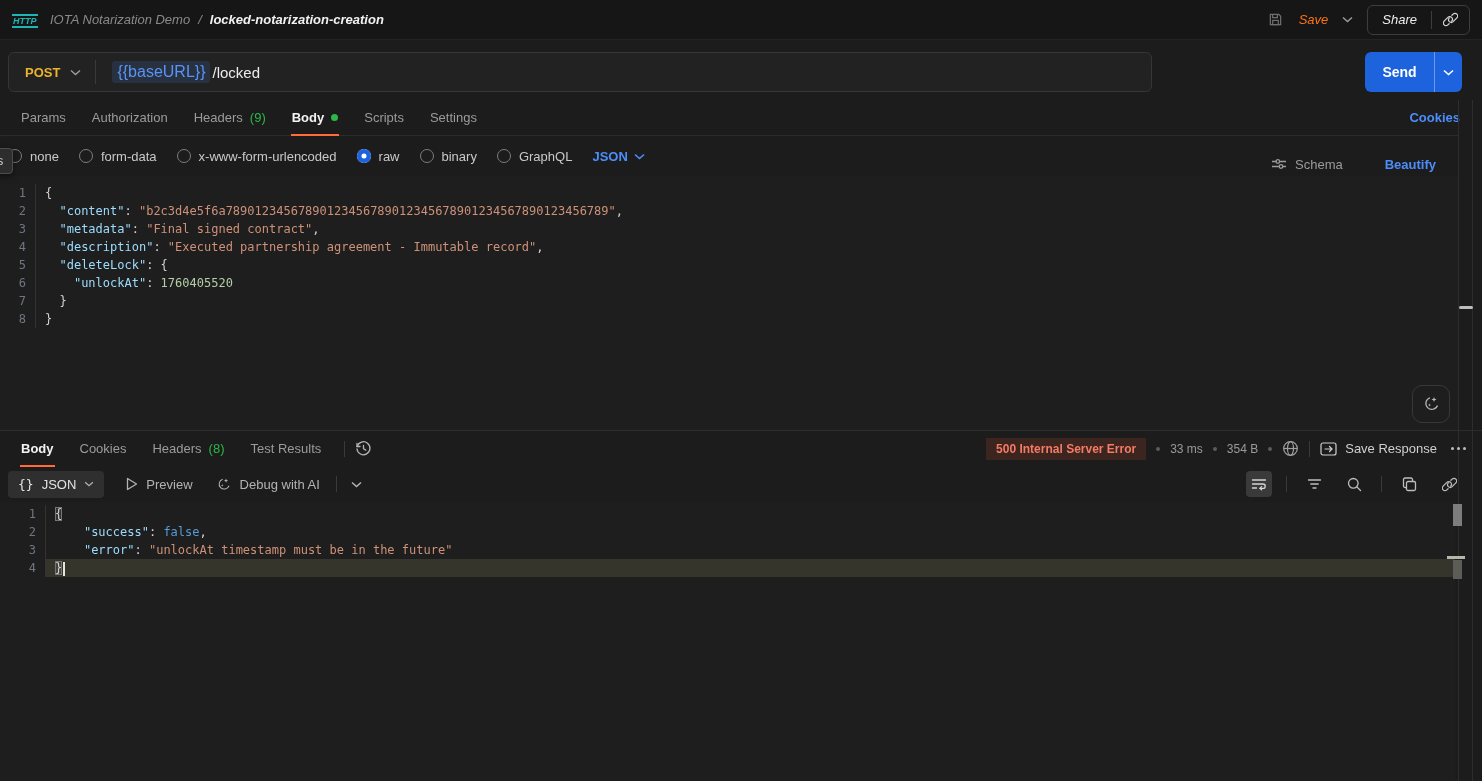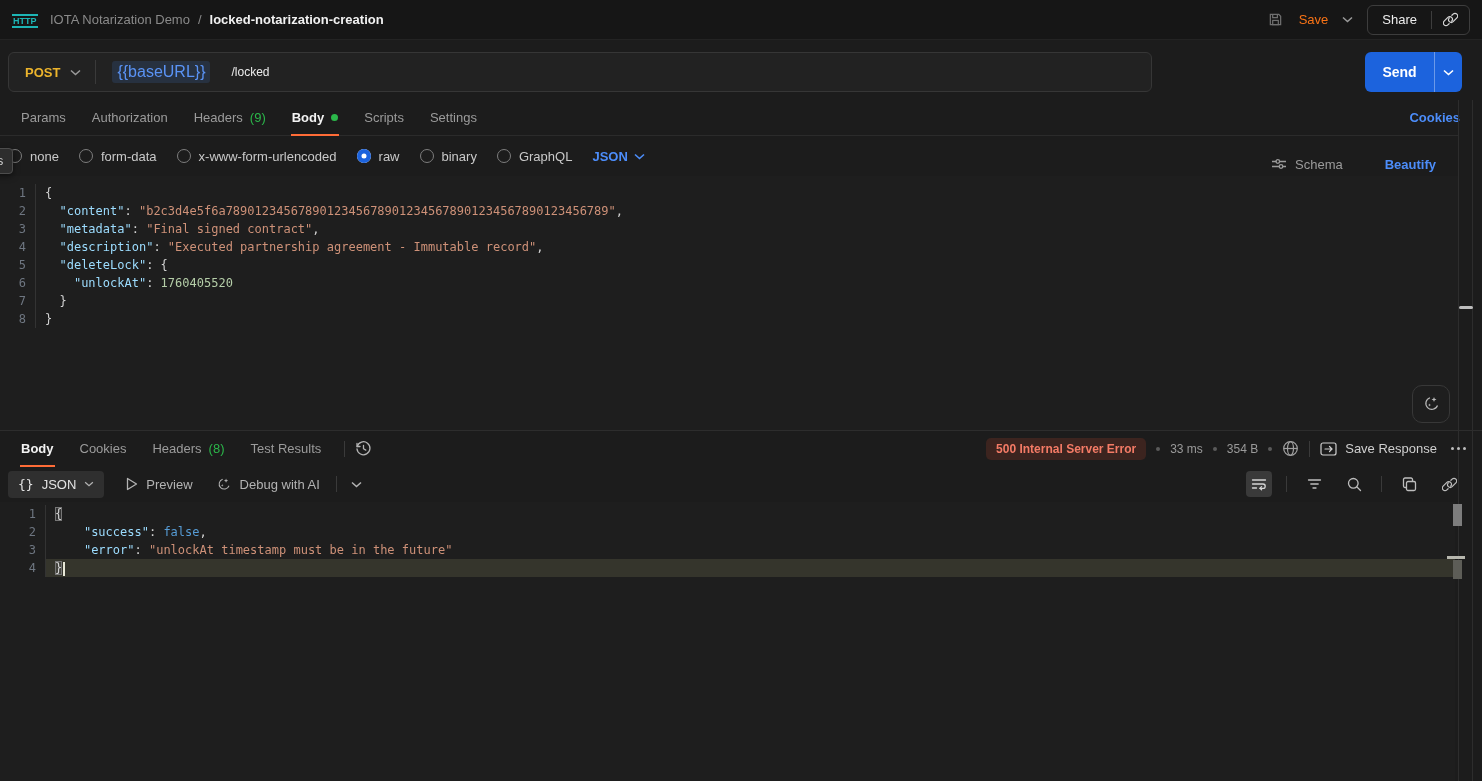--- a/index.html
+++ b/index.html
@@ -2,21 +2,21 @@
 <html><head>
 <meta charset="utf-8">
 <style>
   * { margin:0; padding:0; box-sizing:border-box; }
   html,body { width:1482px; height:781px; overflow:hidden; background:#1c1c1c;
               font-family:"Liberation Sans", sans-serif; color:#c9c9c9; }
   .icon svg { display:block; }
 
   
   .topbar { position:absolute; left:0; top:0; width:1482px; height:40px; background:#161616;
-            display:flex; align-items:center; padding:8px 12px; border-bottom:1px solid #232323; }
+            display:flex; align-items:center; padding:8px 12px; border-bottom:1px solid #232323;font-style:italic; }
   .http-badge { width:26px; height:22px; position:relative; margin-right:12px; flex:none; }
   .http-badge .txt { position:absolute; left:0; top:5px; font-size:9px; font-weight:bold; color:#1db5b5;
                      letter-spacing:0; border-top:2px solid #1db5b5; border-bottom:2px solid #1db5b5; padding:0 1px; }
   .crumb-dim { color:#8a8a8a; font-size:13px; }
   .crumb-sep { color:#8a8a8a; font-size:13px; margin:0 8px; }
   .crumb-name { color:#f2f2f2; font-size:13px; font-weight:bold; }
   .topbar-right { margin-left:auto; display:flex; align-items:center; gap:14px; }
   .save-btn { display:flex; align-items:center; gap:16px; color:#f97316; font-size:13px; }
   .chev { color:#9a9a9a; }
   .share-group { display:flex; align-items:center; border:1px solid #3d3d3d; border-radius:6px; height:30px; overflow:hidden; }
@@ -25,21 +25,21 @@
   .clip-btn { padding:0 11px; color:#d5d5d5; display:flex; align-items:center; height:100%; }
 
   
   .req-row { position:absolute; left:0; top:52px; width:1482px; height:40px; }
   .url-box { position:absolute; left:8px; top:0; width:1144px; height:40px; background:#222222;
              border:1px solid #363636; border-radius:6px; display:flex; align-items:center; }
   .method { color:#ecb42c; font-weight:bold; font-size:13px; padding:0 10px 0 16px; }
   .method-chev { color:#9a9a9a; margin-right:14px; }
   .vdiv { width:1px; height:24px; background:#3a3a3a; margin-right:16px; }
   .url-var { color:#5a93f5; background:rgba(74,140,245,0.14); border-radius:3px; padding:2px 5px; font-size:16px; }
-  .url-path { color:#ececec; font-size:12px; margin-left:21px; }
+  .url-path { color:#ececec; font-size:15px; margin-left:2px; }
   .send-split { position:absolute; left:1365px; top:0; height:40px; display:flex; }
   .send-main { background:#1c63dd; color:#fff; font-size:14px; font-weight:bold; border:none;
                border-radius:6px 0 0 6px; width:69px; cursor:pointer; }
   .send-caret { background:#1c63dd; border-left:1px solid rgba(255,255,255,0.35); width:28px; border-radius:0 6px 6px 0;
                 display:flex; align-items:center; justify-content:center; color:#fff; }
 
   
   .tabs-row { position:absolute; left:0; top:100px; width:1458px; height:36px; display:flex; align-items:center;
               padding-left:8px; border-bottom:1px solid #2b2b2b; }
   .tab { position:relative; height:100%; display:flex; align-items:center; gap:7px; padding:0 13px;
@@ -87,21 +87,21 @@
   .ov-strip { position:absolute; left:1447px; top:556px; width:18px; height:3px; background:#b6b6ad; }
   .ov-mark  { position:absolute; left:1453px; top:560px; width:9px; height:19px; background:#5d5d57; }
 
   
   .resp-header { position:absolute; left:0; top:430px; width:1482px; height:36px; border-top:1px solid #2d2d2d;
                  display:flex; align-items:center; padding-left:8px; }
   .resp-tabs { display:flex; align-items:center; height:100%; }
   .hist-div { width:1px; height:16px; background:#3a3a3a; margin:0 10px; }
   .hist-icon { color:#b5b5b5; cursor:pointer; display:flex; }
   .status-zone { margin-left:auto; display:flex; align-items:center; gap:10px; padding-right:16px; }
-  .status-badge { background:#3c241f; color:#f47b66; font-size:12px; font-weight:bold; padding:4px 10px; border-radius:5px; }
+  .status-badge { background:#3c241f; color:#f47b66; font-size:12px; font-weight:bold; padding:4px 10px; border-radius:0; }
   .sep-dot { width:4px; height:4px; border-radius:50%; background:#5a5a5a; }
   .meta-txt { color:#9a9a9a; font-size:12px; }
   .globe { color:#a0a0a0; display:flex; cursor:pointer; }
   .status-div { width:1px; height:16px; background:#3a3a3a; }
   .save-resp { display:flex; align-items:center; gap:8px; color:#cfcfcf; font-size:13px; cursor:pointer; }
   .dots3 { display:flex; gap:3px; margin-left:4px; cursor:pointer; }
   .dots3 i { width:3px; height:3px; border-radius:50%; background:#bdbdbd; }
 
   
   .resp-toolbar { position:absolute; left:0; top:466px; width:1482px; height:36px; display:flex; align-items:center; padding-left:8px; }

